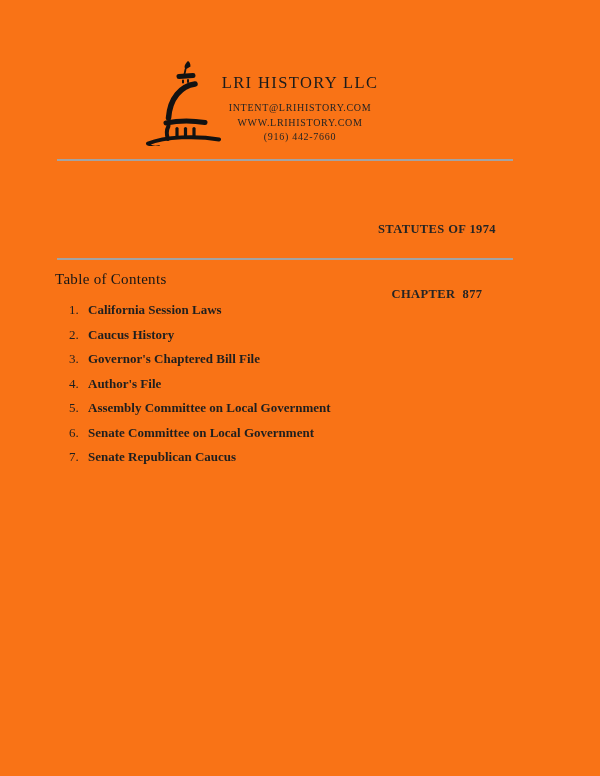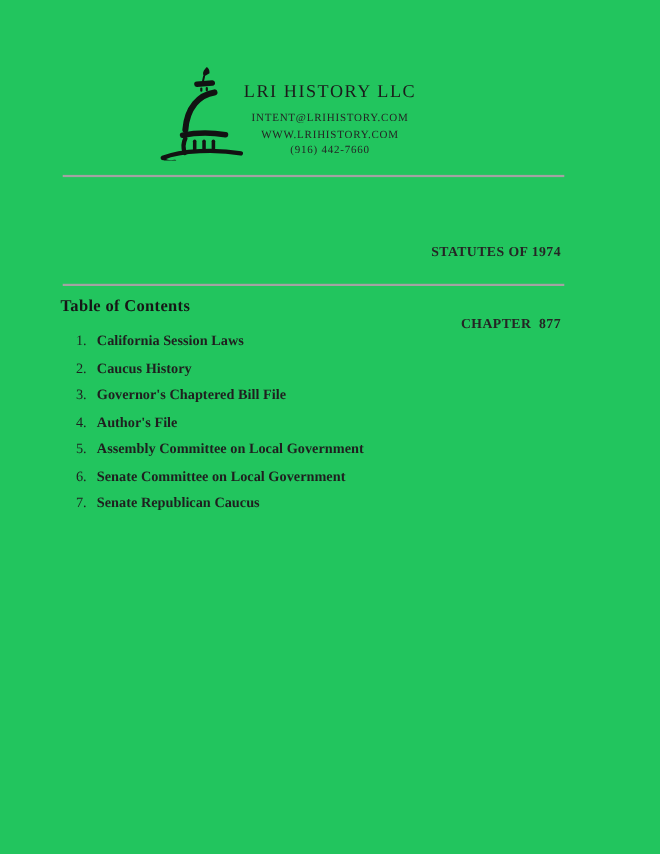--- a/index.html
+++ b/index.html
@@ -4,21 +4,21 @@
 <style>
   html, body {
     margin: 0;
     padding: 0;
     background: #ffffff;
   }
   .page {
     position: relative;
     width: 600px;
     height: 776px;
-    background: #22c55e;
+    background: #f97316;
     overflow: hidden;
     font-family: "Liberation Serif", "DejaVu Serif", serif;
     color: #1f1f1f;
   }
 
   
   .logo {
     position: absolute;
     left: 145px;
     top: 60px;
@@ -57,38 +57,38 @@
     margin: 0;
     padding: 0;
   }
   .rule-1 { top: 159px; }
   .rule-2 { top: 258px; }
 
   
   .case-info {
     position: absolute;
     top: 176px;
-    right: 90px;
-    text-align: right;
+    right: 104px;
+    text-align: center;
     font-weight: bold;
     font-size: 12.5px;
     letter-spacing: 0.4px;
     line-height: 21.5px;
     color: #252525;
     white-space: pre;
   }
 
   
   .toc-heading {
     position: absolute;
     left: 55px;
     top: 271px;
     margin: 0;
     font-size: 15px;
-    font-weight: bold;
+    font-weight: normal;
     letter-spacing: 0.3px;
     color: #161616;
   }
   .toc-list {
     position: absolute;
     left: 69px;
     top: 303px;
     margin: 0;
     padding: 0;
     list-style: none;

